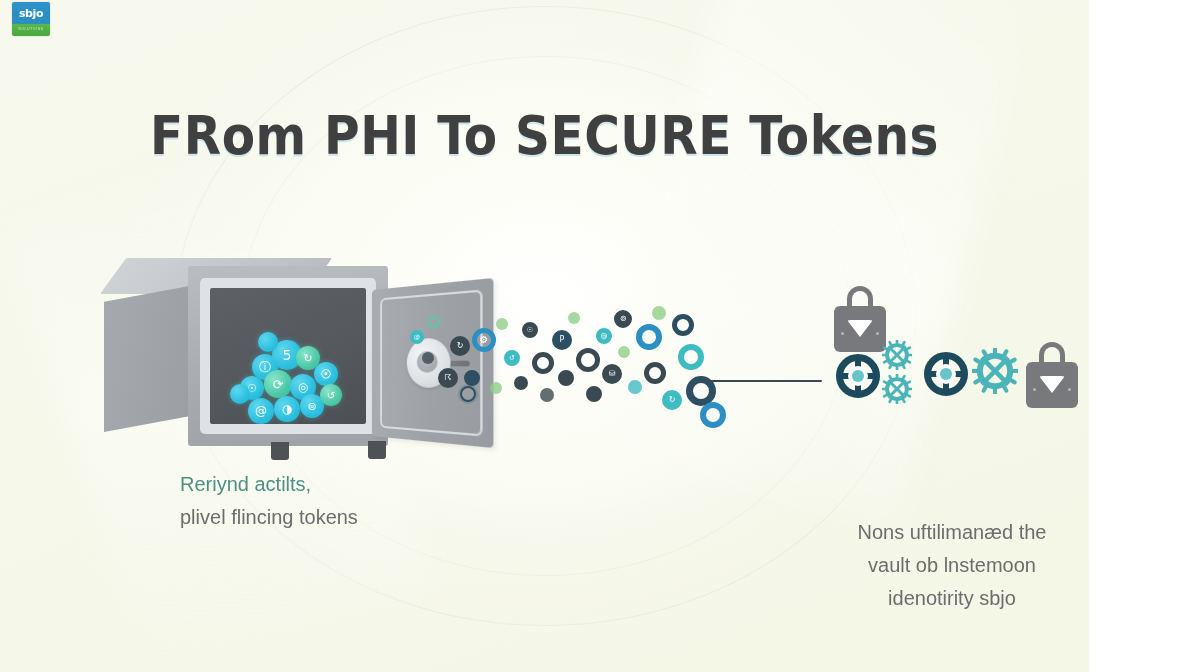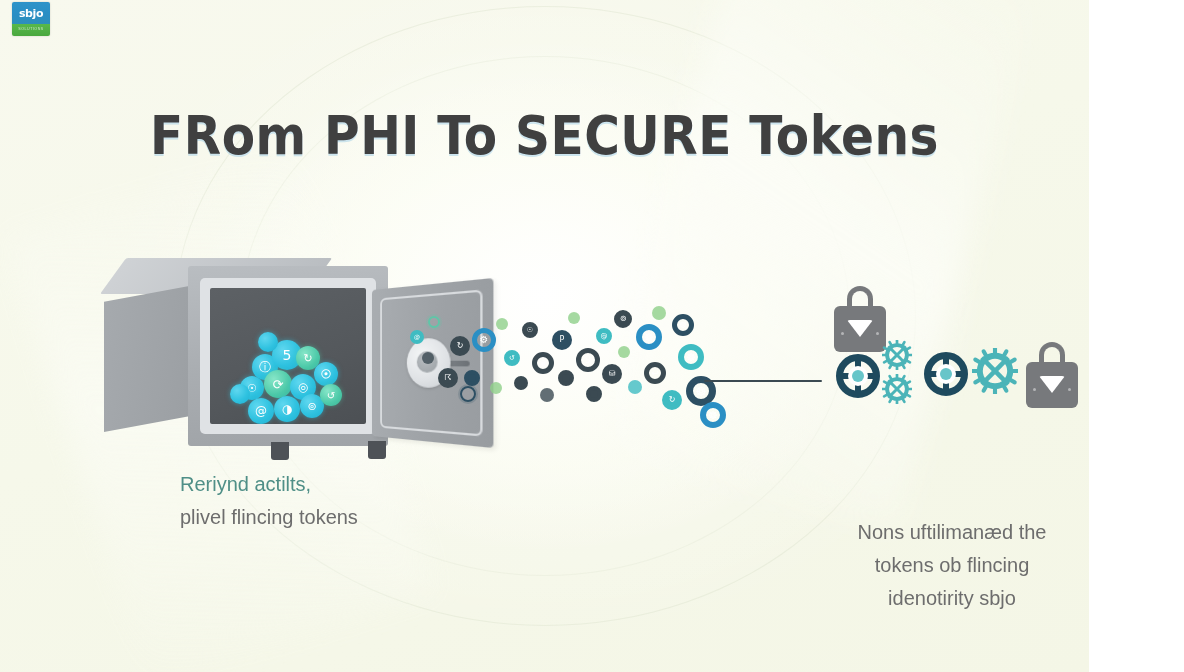--- a/index.html
+++ b/index.html
@@ -448,17 +448,17 @@
       </div>
     </div>
 
   <div class="caption left">
     <div class="accent">Reriynd actilts,</div>
     <div>plivel flincing tokens</div>
   </div>
 
   <div class="caption right">
     <div>Nons uftilimanæd the</div>
-    <div>tokens ob flincing</div>
+    <div>vault ob lnstemoon</div>
     <div>idenotirity sbjo</div>
   </div>
 
 </div>
 
 </body></html>

